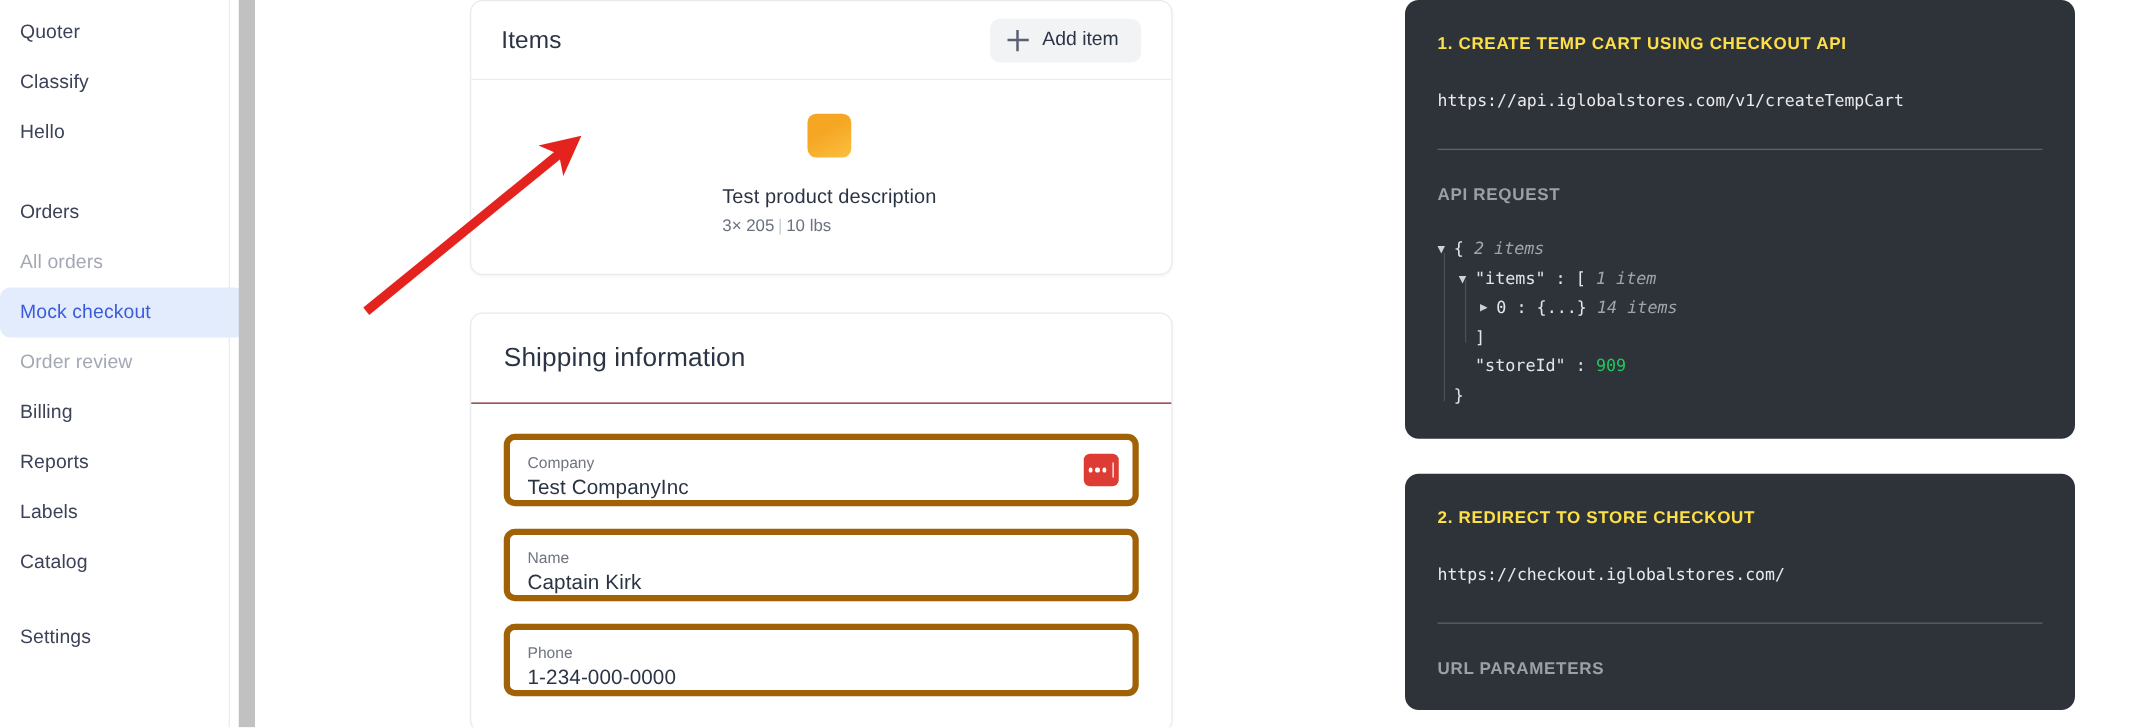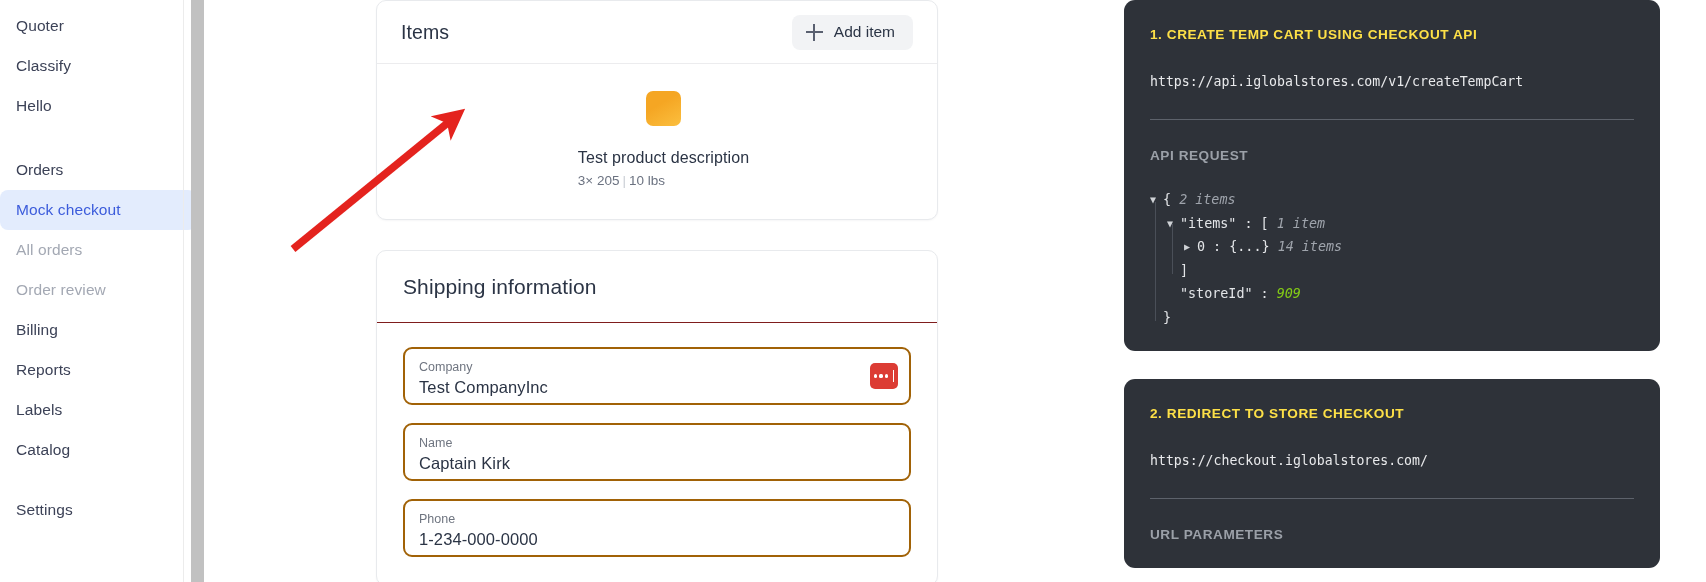--- a/index.html
+++ b/index.html
@@ -168,21 +168,21 @@
     border-bottom: 1px solid #7f1d1d;
   }
   .ship-title {
     font-size: 21px;
     color: #2b3445;
     letter-spacing: .1px;
   }
   .fields { padding: 24px 26px 10px 26px; }
   .field {
     position: relative;
-    border: 2px solid #a16207;
+    border: 5px solid #a16207;
     border-radius: 9px;
     padding: 10px 14px 12px 14px;
     height: 58px;
     margin-bottom: 18px;
     background: #fff;
   }
   .field-label {
     font-size: 12.5px;
     color: #6f7580;
     line-height: 16px;
@@ -276,21 +276,21 @@
     text-align: left;
     cursor: pointer;
     font-size: 10px;
     line-height: 23.5px;
   }
   .ind1 { padding-left: 17px; }
   .ind2 { padding-left: 34px; }
   .jkey  { color: #e3e5e8; }
   .jpunct{ color: #e3e5e8; }
   .jmeta { color: #9fa4ac; font-style: italic; }
-  .jnum  { color: #84cc16; font-style: italic; }
+  .jnum  { color: #22c55e; }
   .guide {
     position: absolute;
     width: 1px;
     background: #4a4f58;
   }
   .tree-wrap { position: relative; }
 
   
   .annot {
     position: absolute;
@@ -314,25 +314,25 @@
     <div class="nav-item">
       <span>Hello</span>
     </div>
 
     <div class="nav-gap-lg"></div>
 
     <div class="nav-section">
       <span>Orders</span>
     </div>
 
+    <div class="nav-item muted">
+      <span>All orders</span>
+    </div>
     <div class="nav-item active">
       <span>Mock checkout</span>
-    </div>
-    <div class="nav-item muted">
-      <span>All orders</span>
     </div>
     <div class="nav-item muted">
       <span>Order review</span>
     </div>
 
     <div class="nav-item">
       <span>Billing</span>
     </div>
     <div class="nav-item">
       <span>Reports</span>

